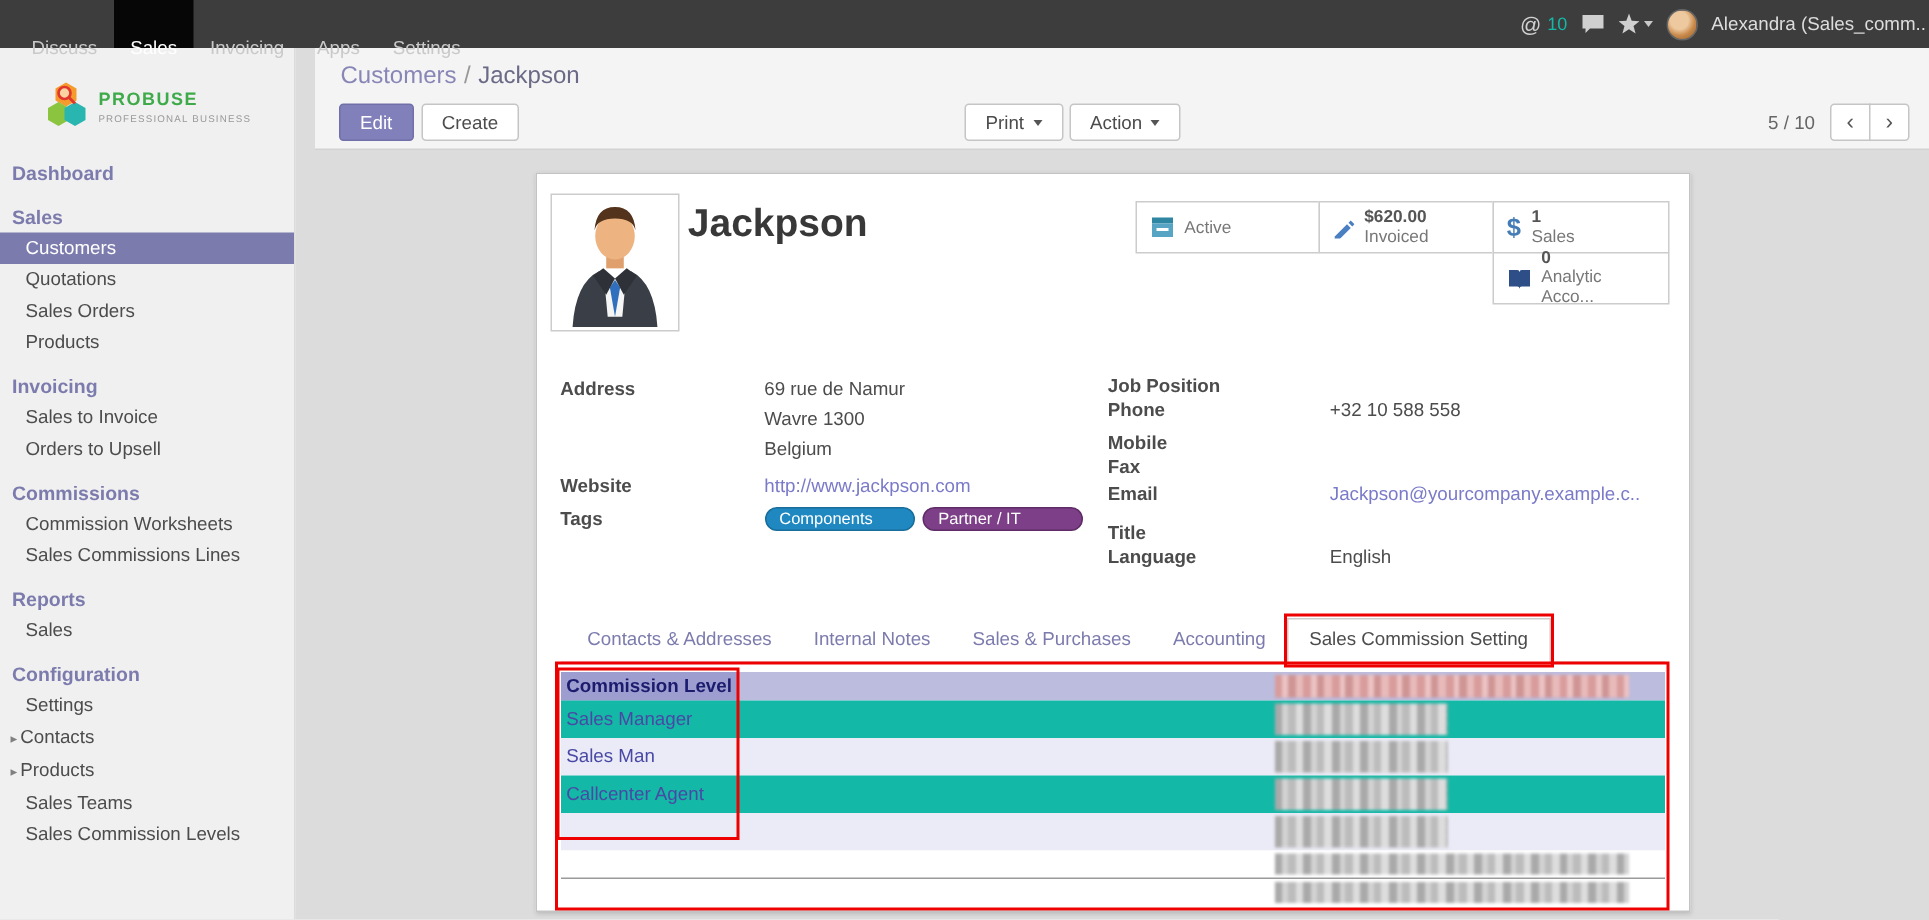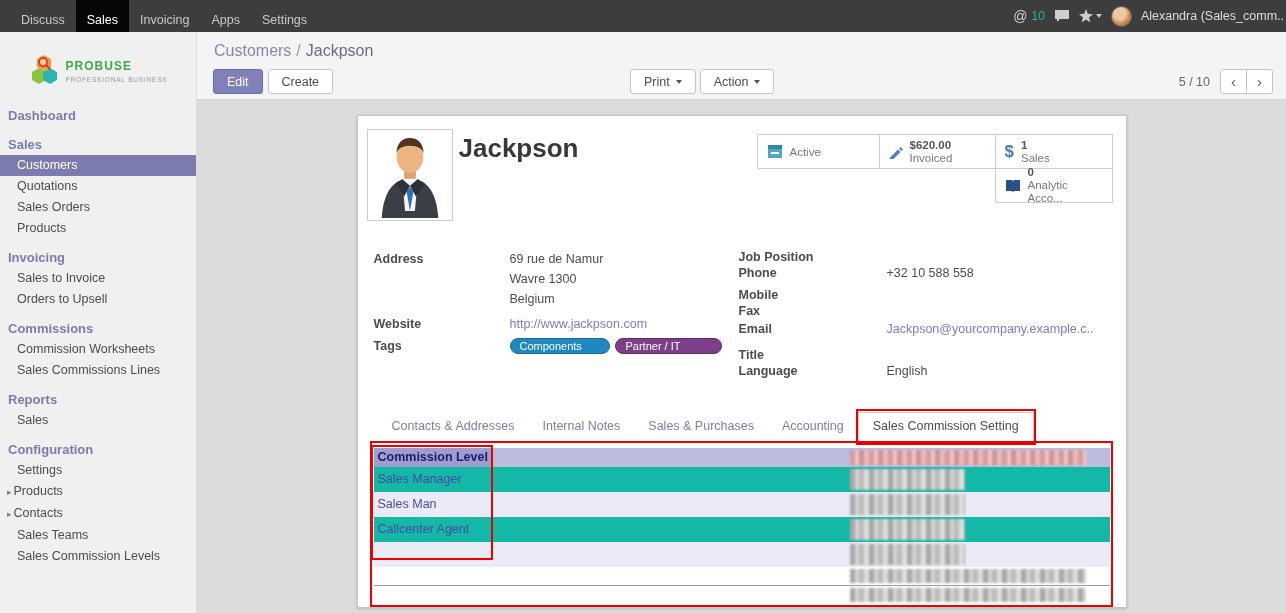--- a/index.html
+++ b/index.html
@@ -3,21 +3,21 @@
 <meta charset="utf-8">
 <style>
   * { box-sizing: border-box; }
   html,body { margin:0; padding:0; }
   body { width:1286px; height:613px; font-family:"Liberation Sans", sans-serif; }
   #app { position:relative; width:1286px; height:613px; background:#dcdcdc; overflow:hidden; }
 
   
   .topbar { position:absolute; left:0; top:0; right:0; height:32px; background:#3d3d3d; display:flex; align-items:stretch; color:#c9c9c9; font-size:12.5px; z-index:20; }
   .tb-left { display:flex; padding-left:10px; }
-  .tb-item { padding:4px 11px; line-height:32px; cursor:pointer; }
+  .tb-item { padding:16px 11px; line-height:32px; cursor:pointer; }
   .tb-item.active { background:#060606; color:#fff; }
   .tb-right { margin-left:auto; display:flex; align-items:center; gap:9px; padding-right:2px; white-space:nowrap; overflow:hidden; }
   .tb-at { font-size:14px; color:#d2d2d2; }
   .tb-count { font-size:12px; color:#14b8a6; margin-left:-5px; }
   .tb-ico { display:inline-flex; align-items:center; }
   .caret { display:inline-block; width:0; height:0; border-left:3.5px solid transparent; border-right:3.5px solid transparent; border-top:4px solid #c9c9c9; margin-left:3px; }
   .tb-avatar { width:21px; height:21px; border-radius:50%; background:radial-gradient(circle at 40% 35%, #eec9a0 0 35%, #c98a4b 60%, #8d5a2b 100%); border:1px solid #666; flex-shrink:0; }
   .tb-user { color:#ddd; }
 
   
@@ -28,21 +28,21 @@
   .logo-sub { font-size:6.5px; color:#999; letter-spacing:0.8px; margin-top:2px; }
   .side-head { padding:2px 8px; color:#7c7bad; font-weight:bold; font-size:13px; line-height:16px; margin-top:9px; cursor:pointer; }
   .side-head.first { margin-top:0; }
   .side-item { padding:0 8px 0 17px; font-size:12.5px; line-height:21px; color:#4c4c4c; cursor:pointer; }
   .side-item.active { background:#7c7bad; color:#fff; }
   .side-item.haskids { padding-left:7px; }
   .tri { color:#808080; font-size:9px; margin-right:2px; }
 
   
   .content { position:absolute; left:197px; top:32px; right:0; bottom:0; }
-  .control { position:absolute; left:0; right:0; top:0; height:68px; background:#f4f4f4; border-bottom:1px solid #d2d2d2; }
+  .control { position:absolute; left:13px; right:0; top:0; height:68px; background:#f4f4f4; border-bottom:1px solid #d2d2d2; }
   .breadcrumb { position:absolute; left:17px; top:10px; font-size:16px; }
   .bc-link { color:#8886b6; cursor:pointer; }
   .bc-sep { color:#999; margin:0 5px; }
   .bc-cur { color:#6a6a87; }
   .btns-left { position:absolute; left:16px; top:37px; display:flex; gap:5px; }
   .btn { height:25px; padding:0 13px; font-size:12.5px; border:1px solid #c5c5c5; border-radius:3px; background:#fff; color:#4c4c4c; display:inline-flex; align-items:center; cursor:pointer; }
   .btn.primary { background:#8280bb; border-color:#716fa8; color:#fff; }
   .btns-center { position:absolute; left:433px; top:37px; display:flex; gap:4px; }
   .caret2 { display:inline-block; width:0; height:0; border-left:3.5px solid transparent; border-right:3.5px solid transparent; border-top:4px solid #555; margin-left:6px; }
   .pager { position:absolute; right:13px; top:37px; display:flex; align-items:center; gap:10px; }
@@ -178,22 +178,22 @@
 
     <div class="side-head">Commissions</div>
     <div class="side-item"><span>Commission Worksheets</span></div>
     <div class="side-item"><span>Sales Commissions Lines</span></div>
 
     <div class="side-head">Reports</div>
     <div class="side-item"><span>Sales</span></div>
 
     <div class="side-head">Configuration</div>
     <div class="side-item"><span>Settings</span></div>
+    <div class="side-item haskids"><span class="tri">▸</span><span>Contacts</span></div>
     <div class="side-item haskids"><span class="tri">▸</span><span>Products</span></div>
-    <div class="side-item haskids"><span class="tri">▸</span><span>Contacts</span></div>
     <div class="side-item"><span>Sales Teams</span></div>
     <div class="side-item"><span>Sales Commission Levels</span></div>
   </div>
 
   <div class="content">
 
     <div class="control">
       <div class="breadcrumb">
         <span class="bc-link">Customers</span><span class="bc-sep">/</span><span class="bc-cur">Jackpson</span>
       </div>

